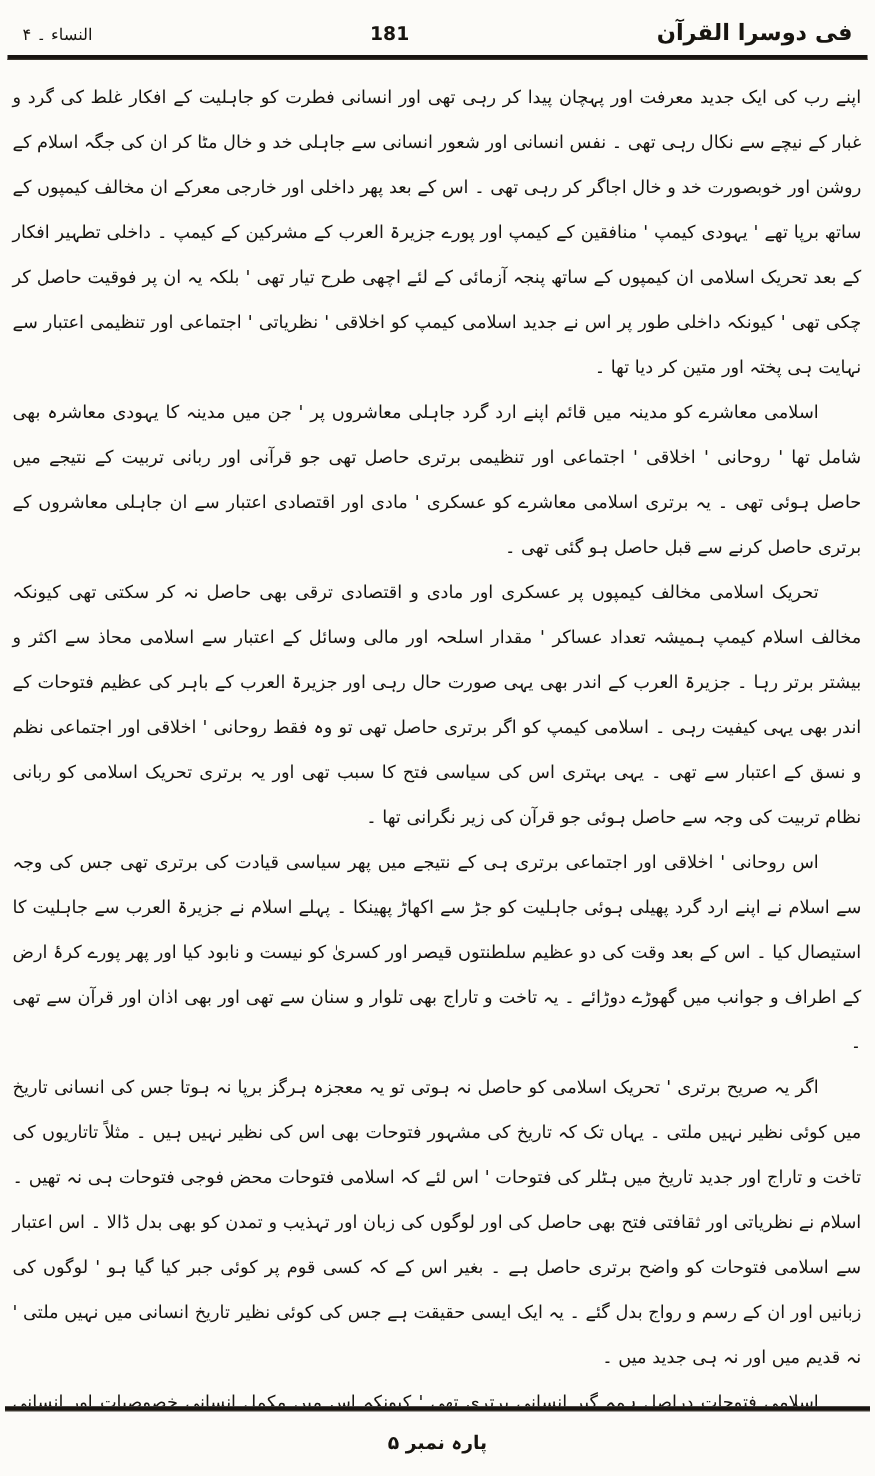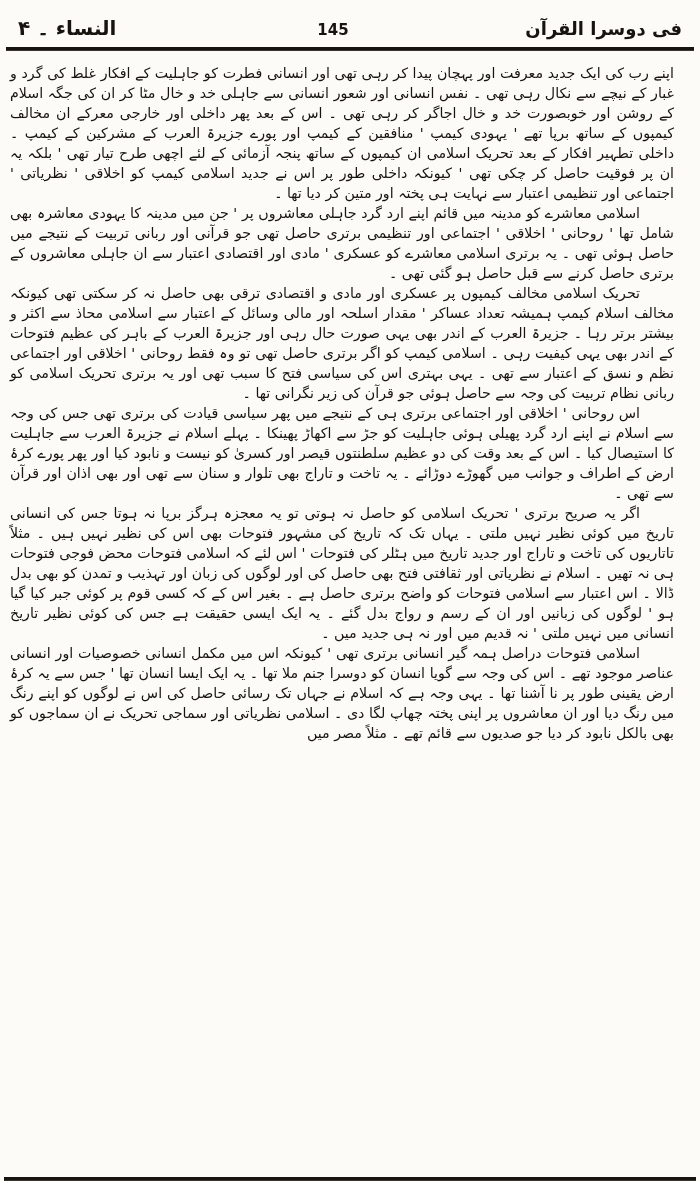--- a/index.html
+++ b/index.html
@@ -31,35 +31,35 @@
     font-size: 18px;
     font-weight: bold;
     letter-spacing: 0.5px;
   }
   .page-number {
     font-size: 15px;
     font-weight: bold;
     transform: translateX(12px);
   }
   .surah-ref {
-    font-size: 20px;
-    font-weight: bold;
+    font-size: 13px;
+    font-weight: normal;
   }
   .header-rule {
     height: 3px;
     background: #171310;
     margin: 3px 6px 0 6px;
     border-bottom: 1px solid #3a352d;
   }
   .page-body {
     flex: 1;
     overflow: hidden;
-    padding: 12px 26px 0 10px;
+    padding: 12px 11px 0 10px;
     font-size: 14.2px;
-    line-height: 20px;
+    line-height: 36px;
     text-align: justify;
     text-justify: inter-word;
   }
   .para {
     margin: 0;
   }
   .para.indent {
     text-indent: 34px;
   }
   .footer-rule {
@@ -75,31 +75,34 @@
     font-weight: bold;
   }
 </style>
 </head>
 <body>
 
 <div class="page">
 
   <header class="page-header">
     <div class="book-title">فی دوسرا القرآن</div>
-    <div class="page-number">145</div>
+    <div class="page-number">181</div>
     <div class="surah-ref">النساء ۔ ۴</div>
   </header>
 
   <div class="header-rule"></div>
 
   <main class="page-body">
     <p class="para">اپنے رب کی ایک جدید معرفت اور پہچان پیدا کر رہی تھی اور انسانی فطرت کو جاہلیت کے افکار غلط کی گرد و غبار کے نیچے سے نکال رہی تھی ۔ نفس انسانی اور شعور انسانی سے جاہلی خد و خال مٹا کر ان کی جگہ اسلام کے روشن اور خوبصورت خد و خال اجاگر کر رہی تھی ۔ اس کے بعد پھر داخلی اور خارجی معرکے ان مخالف کیمپوں کے ساتھ برپا تھے ' یہودی کیمپ ' منافقین کے کیمپ اور پورے جزیرۃ العرب کے مشرکین کے کیمپ ۔ داخلی تطہیر افکار کے بعد تحریک اسلامی ان کیمپوں کے ساتھ پنجہ آزمائی کے لئے اچھی طرح تیار تھی ' بلکہ یہ ان پر فوقیت حاصل کر چکی تھی ' کیونکہ داخلی طور پر اس نے جدید اسلامی کیمپ کو اخلاقی ' نظریاتی ' اجتماعی اور تنظیمی اعتبار سے نہایت ہی پختہ اور متین کر دیا تھا ۔</p>
     <p class="para indent">اسلامی معاشرے کو مدینہ میں قائم اپنے ارد گرد جاہلی معاشروں پر ' جن میں مدینہ کا یہودی معاشرہ بھی شامل تھا ' روحانی ' اخلاقی ' اجتماعی اور تنظیمی برتری حاصل تھی جو قرآنی اور ربانی تربیت کے نتیجے میں حاصل ہوئی تھی ۔ یہ برتری اسلامی معاشرے کو عسکری ' مادی اور اقتصادی اعتبار سے ان جاہلی معاشروں کے برتری حاصل کرنے سے قبل حاصل ہو گئی تھی ۔</p>
     <p class="para indent">تحریک اسلامی مخالف کیمپوں پر عسکری اور مادی و اقتصادی ترقی بھی حاصل نہ کر سکتی تھی کیونکہ مخالف اسلام کیمپ ہمیشہ تعداد عساکر ' مقدار اسلحہ اور مالی وسائل کے اعتبار سے اسلامی محاذ سے اکثر و بیشتر برتر رہا ۔ جزیرۃ العرب کے اندر بھی یہی صورت حال رہی اور جزیرۃ العرب کے باہر کی عظیم فتوحات کے اندر بھی یہی کیفیت رہی ۔ اسلامی کیمپ کو اگر برتری حاصل تھی تو وہ فقط روحانی ' اخلاقی اور اجتماعی نظم و نسق کے اعتبار سے تھی ۔ یہی بہتری اس کی سیاسی فتح کا سبب تھی اور یہ برتری تحریک اسلامی کو ربانی نظام تربیت کی وجہ سے حاصل ہوئی جو قرآن کی زیر نگرانی تھا ۔</p>
     <p class="para indent">اس روحانی ' اخلاقی اور اجتماعی برتری ہی کے نتیجے میں پھر سیاسی قیادت کی برتری تھی جس کی وجہ سے اسلام نے اپنے ارد گرد پھیلی ہوئی جاہلیت کو جڑ سے اکھاڑ پھینکا ۔ پہلے اسلام نے جزیرۃ العرب سے جاہلیت کا استیصال کیا ۔ اس کے بعد وقت کی دو عظیم سلطنتوں قیصر اور کسریٰ کو نیست و نابود کیا اور پھر پورے کرۂ ارض کے اطراف و جوانب میں گھوڑے دوڑائے ۔ یہ تاخت و تاراج بھی تلوار و سنان سے تھی اور بھی اذان اور قرآن سے تھی ۔</p>
     <p class="para indent">اگر یہ صریح برتری ' تحریک اسلامی کو حاصل نہ ہوتی تو یہ معجزہ ہرگز برپا نہ ہوتا جس کی انسانی تاریخ میں کوئی نظیر نہیں ملتی ۔ یہاں تک کہ تاریخ کی مشہور فتوحات بھی اس کی نظیر نہیں ہیں ۔ مثلاً تاتاریوں کی تاخت و تاراج اور جدید تاریخ میں ہٹلر کی فتوحات ' اس لئے کہ اسلامی فتوحات محض فوجی فتوحات ہی نہ تھیں ۔ اسلام نے نظریاتی اور ثقافتی فتح بھی حاصل کی اور لوگوں کی زبان اور تہذیب و تمدن کو بھی بدل ڈالا ۔ اس اعتبار سے اسلامی فتوحات کو واضح برتری حاصل ہے ۔ بغیر اس کے کہ کسی قوم پر کوئی جبر کیا گیا ہو ' لوگوں کی زبانیں اور ان کے رسم و رواج بدل گئے ۔ یہ ایک ایسی حقیقت ہے جس کی کوئی نظیر تاریخ انسانی میں نہیں ملتی ' نہ قدیم میں اور نہ ہی جدید میں ۔</p>
     <p class="para indent">اسلامی فتوحات دراصل ہمہ گیر انسانی برتری تھی ' کیونکہ اس میں مکمل انسانی خصوصیات اور انسانی عناصر موجود تھے ۔ اس کی وجہ سے گویا انسان کو دوسرا جنم ملا تھا ۔ یہ ایک ایسا انسان تھا ' جس سے یہ کرۂ ارض یقینی طور پر نا آشنا تھا ۔ یہی وجہ ہے کہ اسلام نے جہاں تک رسائی حاصل کی اس نے لوگوں کو اپنے رنگ میں رنگ دیا اور ان معاشروں پر اپنی پختہ چھاپ لگا دی ۔ اسلامی نظریاتی اور سماجی تحریک نے ان سماجوں کو بھی بالکل نابود کر دیا جو صدیوں سے قائم تھے ۔ مثلاً مصر میں</p>
   </main>
 
   <div class="footer-rule"></div>
 
+  <footer class="page-footer">
+    <span>پارہ نمبر ۵</span>
+  </footer>
 
 </div>
 
 </body></html>

